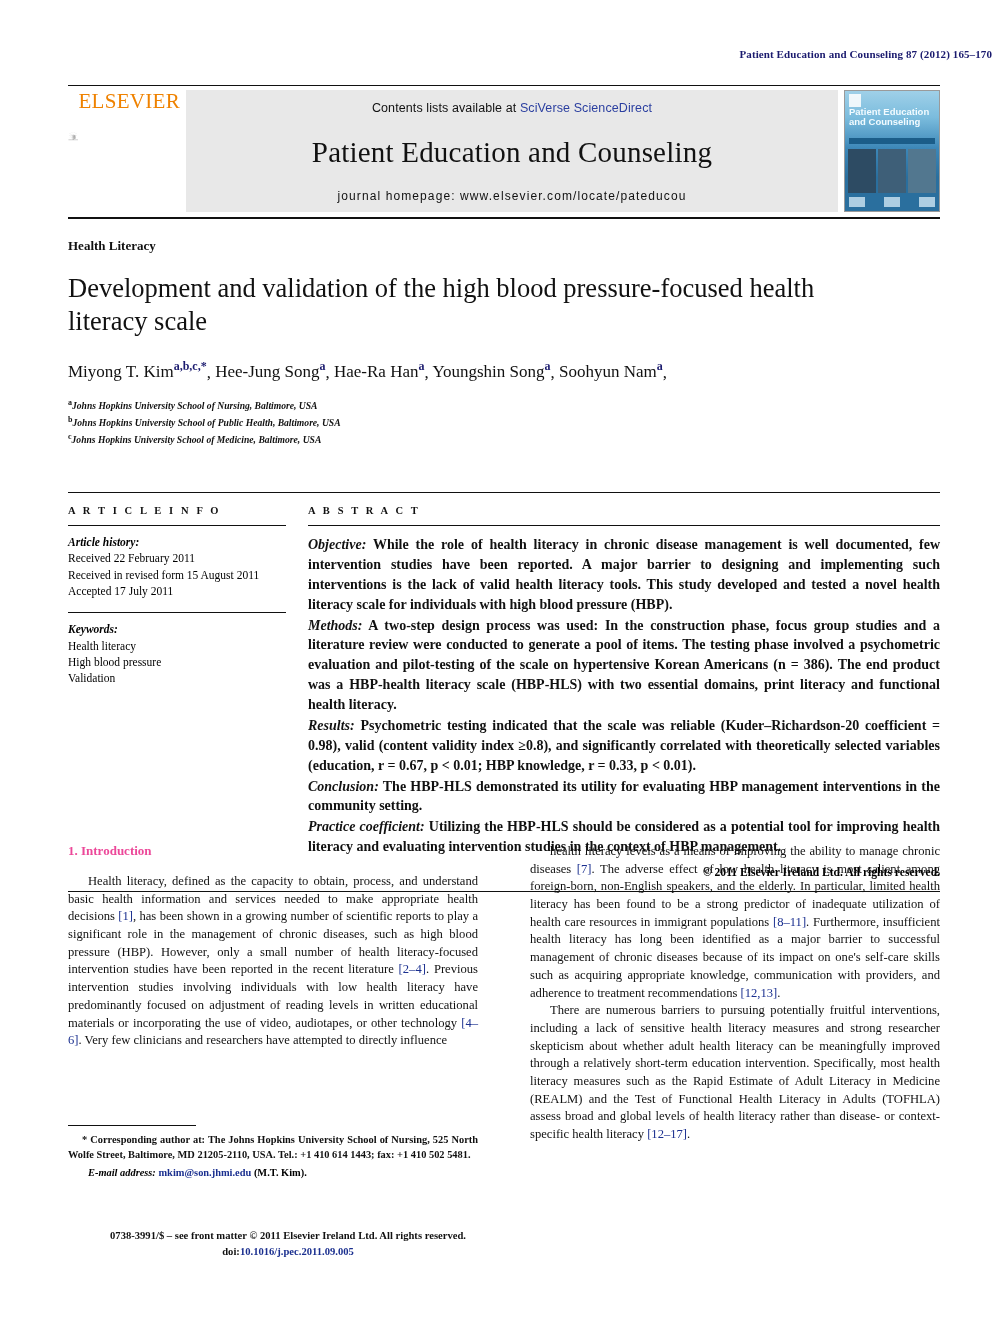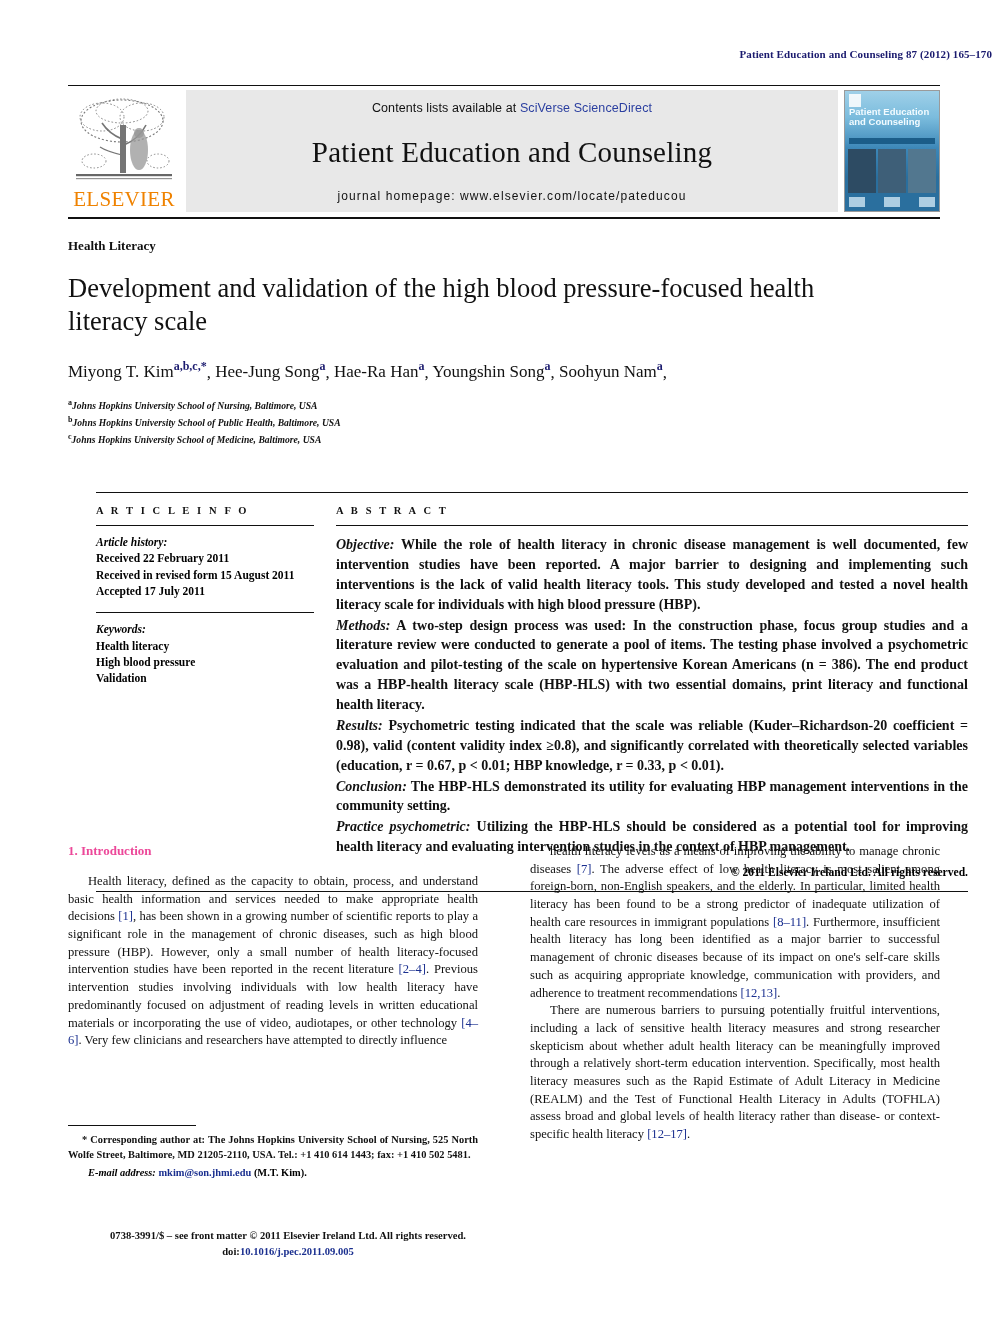--- a/index.html
+++ b/index.html
@@ -50,23 +50,23 @@
   }
   .mast-row {
     display: flex;
     align-items: stretch;
     height: 122px;
   }
   .elsevier-logo {
     width: 112px;
     flex: 0 0 112px;
     display: flex;
-    flex-direction: column;
+    flex-direction: row;
     justify-content: flex-end;
-    align-items: center;
+    align-items: flex-start;
     padding-bottom: 2px;
     box-sizing: border-box;
   }
   .tree-box { width: 104px; height: 93px; }
   .elsevier-word {
     font-family: "Liberation Serif", serif;
     font-size: 21px;
     letter-spacing: .3px;
     color: #ef8200;
     line-height: 1;
@@ -165,34 +165,34 @@
   }
   .authors sup { font-size: 12px; color: #1a1a6e; font-weight: bold; vertical-align: super; }
   .affiliations { margin-top: 4px; }
   .affiliations div {
     font-size: 9.6px; font-style: italic; font-weight: bold; color: #111;
     line-height: 1.52;
   }
   .affiliations sup { font-style: normal; font-size: 8px; vertical-align: super; }
 
   
-  .infoabs { position: absolute; top: 492px; left: 68px; width: 872px; margin-left: 28px; }
+  .infoabs { position: absolute; top: 492px; left: 68px; width: 872px; }
   .infoabs-rule-top { border-top: 1.3px solid #111; width: 872px; }
   .infoabs-body { display: flex; margin-top: 12px; }
   .col-info { width: 218px; flex: 0 0 218px; }
   .col-gap { width: 22px; flex: 0 0 22px; }
   .col-abs { flex: 1 1 auto; }
   .head-label {
     font-size: 10.5px; font-weight: bold; letter-spacing: 2.6px; color: #111;
     margin-bottom: 9px; font-family: "Liberation Serif", serif;
   }
   .thin-rule { border-top: 1px solid #111; margin-bottom: 8px; }
   .info-group { margin-bottom: 13px; }
   .info-group .lbl { font-style: italic; font-weight: bold; font-size: 11.5px; }
-  .info-group div { font-size: 11.5px; line-height: 1.42; font-weight: bold; }
+  .info-group div { font-size: 11.5px; line-height: 1.42; font-weight: normal; }
   .abs-rule { border-top: 1px solid #111; margin-bottom: 9px; }
   .abs-p {
     font-size: 14px; line-height: 1.42; text-align: justify; font-weight: bold;
     margin: 0 0 1px 0; color: #111;
   }
   .abs-p .lead { font-style: italic; }
   .abs-copy {
     font-size: 11.6px; font-weight: bold; text-align: right; margin-top: 9px;
   }
   .infoabs-rule-bottom { border-top: 1.3px solid #111; width: 872px; margin-top: 12px; }
@@ -332,21 +332,21 @@
       <div class="col-gap"></div>
 
       <div class="col-abs">
         <div class="head-label">A B S T R A C T</div>
         <div class="abs-rule"></div>
         <div id="abstract-sections">
             <p class="abs-p"><span class="lead">Objective:</span> While the role of health literacy in chronic disease management is well documented, few intervention studies have been reported. A major barrier to designing and implementing such interventions is the lack of valid health literacy tools. This study developed and tested a novel health literacy scale for individuals with high blood pressure (HBP).</p>
             <p class="abs-p"><span class="lead">Methods:</span> A two-step design process was used: In the construction phase, focus group studies and a literature review were conducted to generate a pool of items. The testing phase involved a psychometric evaluation and pilot-testing of the scale on hypertensive Korean Americans (n = 386). The end product was a HBP-health literacy scale (HBP-HLS) with two essential domains, print literacy and functional health literacy.</p>
             <p class="abs-p"><span class="lead">Results:</span> Psychometric testing indicated that the scale was reliable (Kuder–Richardson-20 coefficient = 0.98), valid (content validity index ≥0.8), and significantly correlated with theoretically selected variables (education, r = 0.67, p &lt; 0.01; HBP knowledge, r = 0.33, p &lt; 0.01).</p>
             <p class="abs-p"><span class="lead">Conclusion:</span> The HBP-HLS demonstrated its utility for evaluating HBP management interventions in the community setting.</p>
-            <p class="abs-p"><span class="lead">Practice psychometric:</span> Utilizing the HBP-HLS should be considered as a potential tool for improving health literacy and evaluating intervention studies in the context of HBP management.</p>
+            <p class="abs-p"><span class="lead">Practice coefficient:</span> Utilizing the HBP-HLS should be considered as a potential tool for improving health literacy and evaluating intervention studies in the context of HBP management.</p>
           </div>
         <div class="abs-copy">© 2011 Elsevier Ireland Ltd. All rights reserved.</div>
       </div>
 
     </div>
     <div class="infoabs-rule-bottom"></div>
   </div>
 
   <div class="body-cols">
     <div class="bcol">

